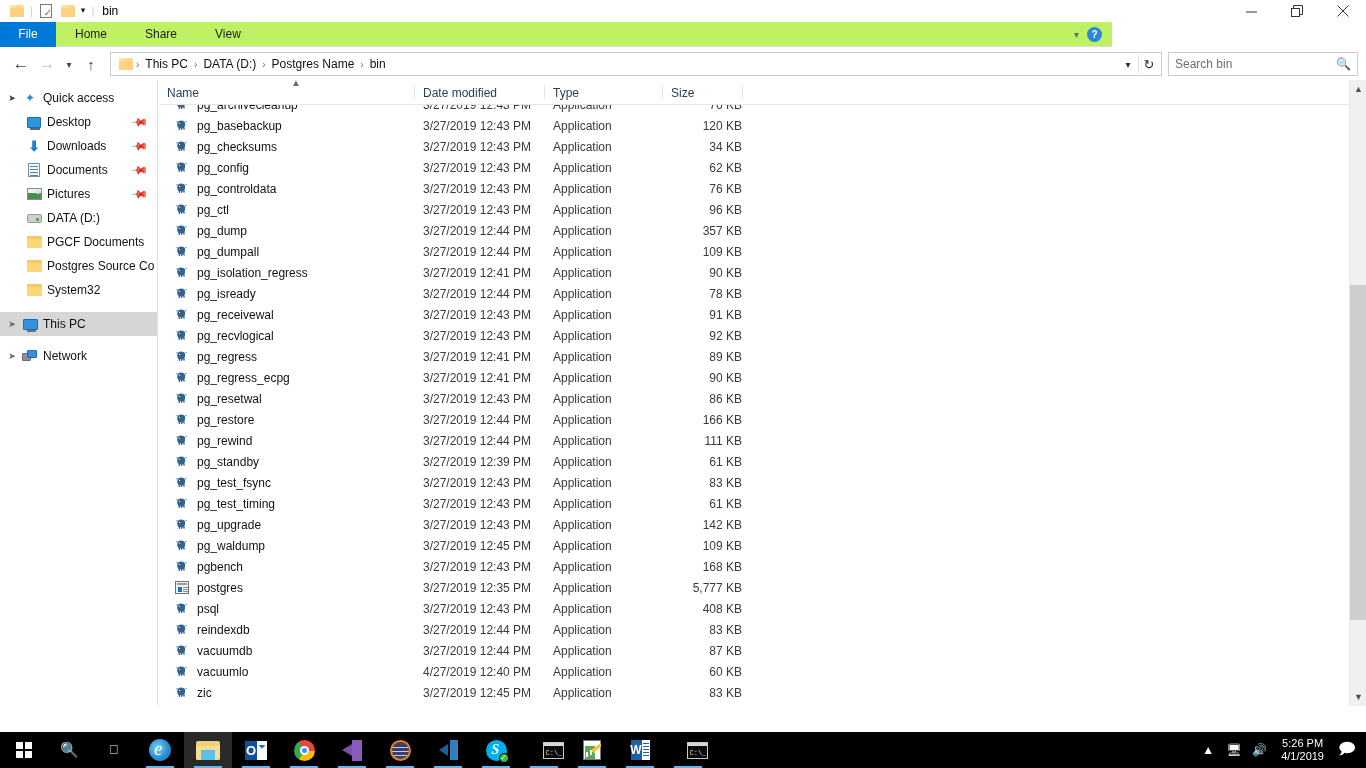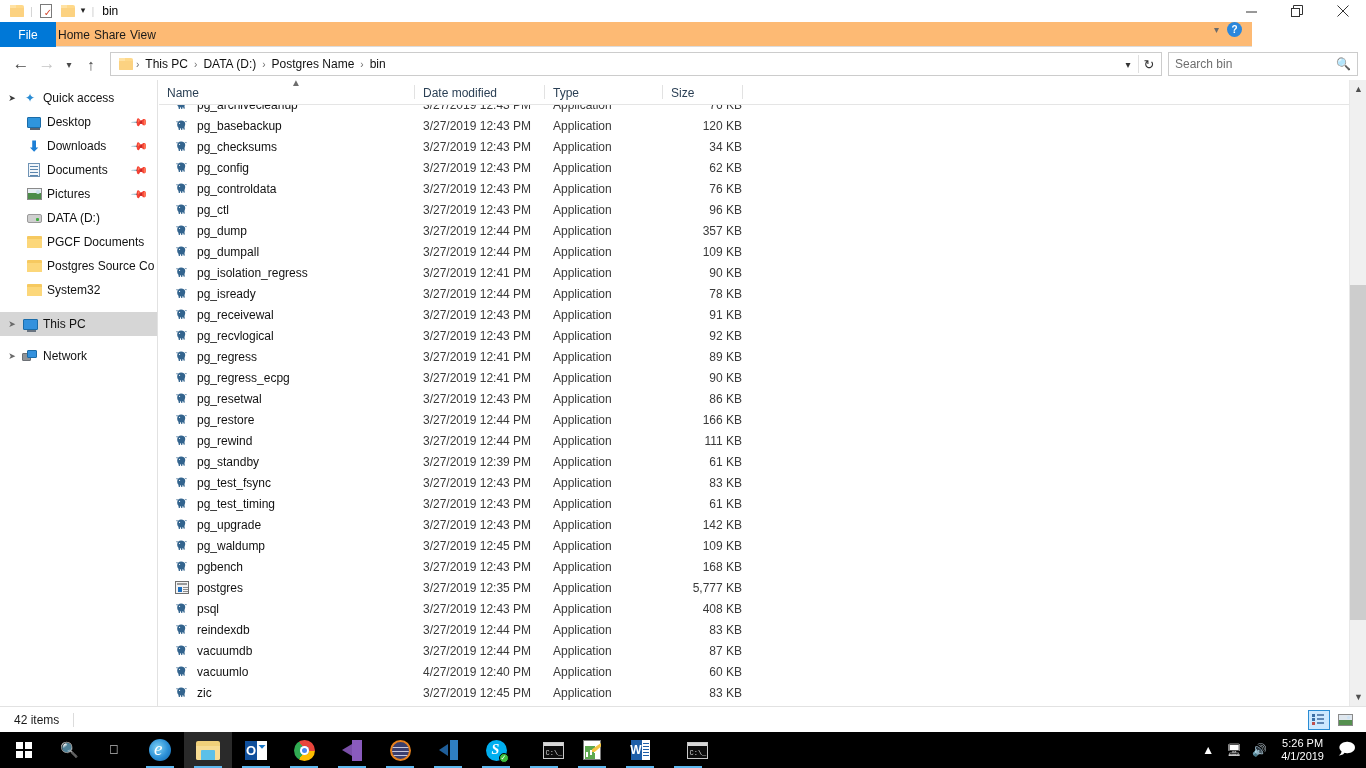--- a/index.html
+++ b/index.html
@@ -37,27 +37,27 @@
   }
   .props-glyph .check { position:absolute; left:3px; top:3px; color:#d4452a; font-size:10px; line-height:9px; }
   .qat-caret { font-size:9px; color:#222; padding:0 4px 2px 2px; }
   .title-text { font-size:12px; color:#000; margin-left:6px; }
   .win-btns { position:absolute; right:0; top:0; height:22px; display:flex; }
   .win-btn { width:46px; height:22px; display:flex; align-items:center; justify-content:center; }
   .win-btn svg { display:block; }
 
   
   .ribbon {
-    position:absolute; left:0; top:22px; width:1252px; height:25px;
-    background:#fdba74; display:flex; align-items:flex-start;
+    position:absolute; left:0; top:22px; width:1112px; height:25px;
+    background:#bef264; display:flex; align-items:center;
     border-bottom:1px solid #dcdcdc;
   }
   .rtab {
     display:flex; align-items:center; justify-content:center;
-    font-size:12px; color:#1a1a1a; padding:0 2px; height:25px; cursor:default;
+    font-size:12px; color:#1a1a1a; padding:0 19px; height:25px; cursor:default;
   }
   .rtab.file { background:#0078d7; color:#ffffff; width:56px; padding:0; }
   .ribbon-right { margin-left:auto; display:flex; align-items:center; gap:8px; padding-right:10px; }
   .chev-down { font-size:10px; color:#6b6b6b; }
   .help-btn {
     width:15px; height:15px; border-radius:50%; background:#2b87dc; color:#fff;
     font-size:10px; font-weight:bold; display:flex; align-items:center; justify-content:center;
   }
 
   
@@ -957,39 +957,20 @@
       </div>
 
       <div class="vscroll">
         <div class="sb-arrow">▲</div>
         <div class="sb-thumb" style="top:205px;height:335px;"></div>
         <div class="sb-arrow bottom">▼</div>
       </div>
     </div>
   </div>
 
-  <div class="statusbar">
-    <span class="status-text">42 items</span>
-    <span class="status-div"></span>
-    <div class="view-btns">
-      <div class="vbtn active">
-        <div class="details-glyph">
-          <span class="d" style="left:0;top:0"></span>
-            <span class="l" style="top:0"></span>
-          <span class="d" style="left:0;top:4px"></span>
-            <span class="l" style="top:4px"></span>
-          <span class="d" style="left:0;top:8px;background:#c0504d"></span>
-            <span class="l" style="top:8px"></span>
-        </div>
-      </div>
-      <div class="vbtn">
-        <div class="thumb-glyph"></div>
-      </div>
-    </div>
-  </div>
 
   <div class="taskbar">
     <div class="tb-start">
       <div class="win-logo">
           <div></div>
           <div></div>
           <div></div>
           <div></div>
         </div>
     </div>

